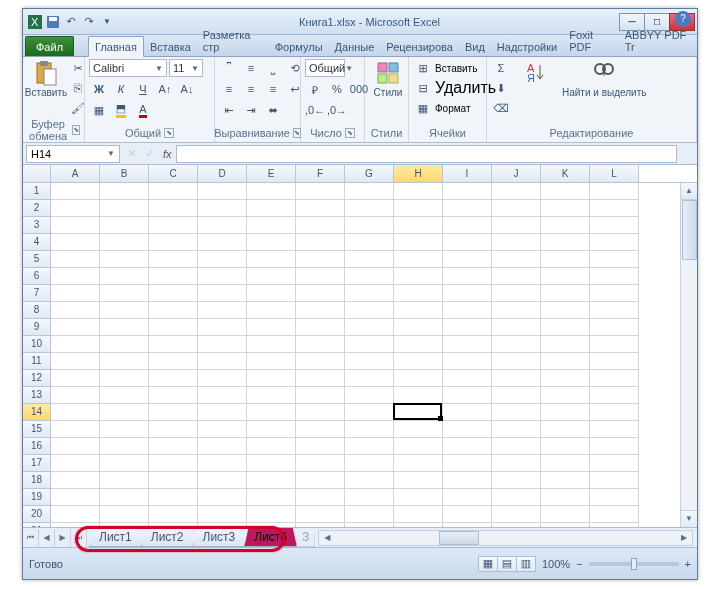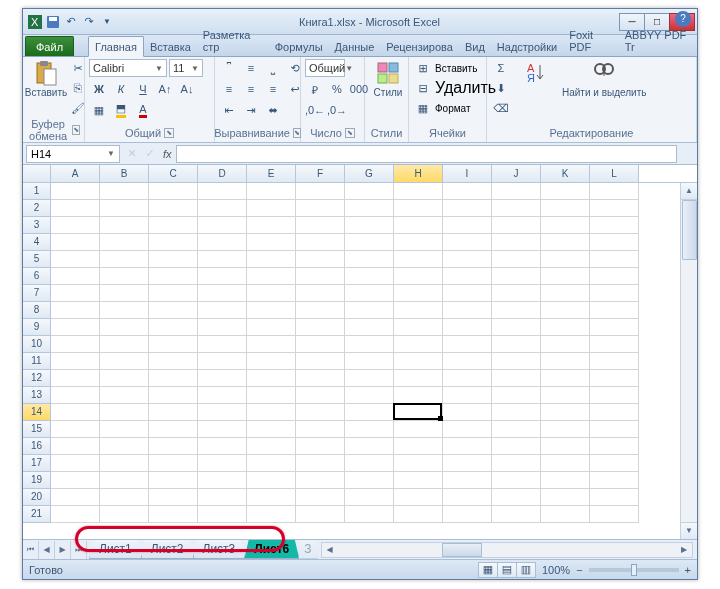--- a/index.html
+++ b/index.html
@@ -51,26 +51,26 @@
 .activecell{position:absolute;border:2px solid #000;background:transparent;pointer-events:none}
 .activecell::after{content:"";position:absolute;right:-3px;bottom:-3px;width:5px;height:5px;background:#000}
 .vscroll{position:absolute;right:0;top:18px;bottom:0;width:17px;background:#eef2f7;border-left:1px solid #c4d0de}
 .vscroll .arr{height:17px;text-align:center;line-height:16px;font-size:8px;color:#5a7090;background:linear-gradient(#f5f8fc,#e0e9f3);border-bottom:1px solid #c4d0de}
 .vscroll .arr.bot{position:absolute;bottom:0;width:100%;border-top:1px solid #c4d0de;border-bottom:none}
 .vscroll .thumb{position:absolute;top:17px;width:15px;left:1px;height:60px;background:linear-gradient(90deg,#e8eff7,#cdd9e8);border:1px solid #a8bdd6;border-radius:1px}
 .tabsrow{height:20px;background:#e8eef7;border-top:1px solid #a8bdd6;display:flex;align-items:center}
 .navarr{width:16px;height:18px;display:flex;align-items:center;justify-content:center;font-size:8px;color:#5a7090;border-right:1px solid #c4d0de}
 .sheettabs{display:flex;align-items:flex-end;height:100%;padding-left:2px}
 .stab{padding:2px 9px;background:linear-gradient(#eef4fb,#dce6f2);border:1px solid #9cb2cc;border-top:none;margin-right:-1px;font-size:12px;color:#3b5778;position:relative;clip-path:polygon(8% 0,92% 0,100% 100%,0 100%)}
-.stab.active{background:#14b8a6;font-weight:bold;color:#000}
+.stab.active{background:#be185d;font-weight:normal;color:#000}
 .hscroll{flex:1;margin:0 4px;height:16px;background:#eef2f7;border:1px solid #c4d0de;display:flex;align-items:center;position:relative}
 .hscroll .harr{width:16px;text-align:center;font-size:8px;color:#5a7090}
 .hscroll .hthumb{position:absolute;left:120px;width:40px;height:14px;background:linear-gradient(#e8eff7,#cdd9e8);border:1px solid #a8bdd6}
 .highlight{position:absolute;border:3px solid #d4002a;border-radius:16px;pointer-events:none;box-shadow:0 0 2px rgba(212,0,42,.6)}
-.statusbar{height:20px;background:linear-gradient(#dce8f5,#c9d9eb);border-top:1px solid #a8bdd6;display:flex;align-items:center;padding:0 6px;color:#3b5778;font-size:10px}
+.statusbar{height:32px;background:linear-gradient(#dce8f5,#c9d9eb);border-top:1px solid #a8bdd6;display:flex;align-items:center;padding:0 6px;color:#3b5778;font-size:10px}
 .statusbar .spacer{flex:1}
 .viewbtn{width:20px;height:16px;border:1px solid #a8bdd6;margin-left:-1px;background:linear-gradient(#f5f8fc,#e0e9f3);display:flex;align-items:center;justify-content:center}
 .zoomslider{width:90px;height:4px;background:#b8c8db;margin:0 6px;position:relative}
 .zoomslider .zh{position:absolute;left:42px;top:-4px;width:6px;height:12px;background:#e8eff7;border:1px solid #8ba5c5}
 .helpico{position:absolute;right:6px;top:2px;width:16px;height:16px;background:#4a7abf;color:#fff;border-radius:50%;text-align:center;line-height:16px;font-size:10px}
 svg{display:block}
 </style>
 </head>
 <body>
 
@@ -576,20 +576,35 @@
           <div class="cell"></div>
           <div class="cell"></div>
           <div class="cell"></div>
           <div class="cell"></div>
           <div class="cell"></div>
           <div class="cell"></div>
           <div class="cell"></div>
           <div class="cell"></div>
         </div>
         <div class="gridrow">
+          <div class="rowhdr">18</div>
+          <div class="cell"></div>
+          <div class="cell"></div>
+          <div class="cell"></div>
+          <div class="cell"></div>
+          <div class="cell"></div>
+          <div class="cell"></div>
+          <div class="cell"></div>
+          <div class="cell"></div>
+          <div class="cell"></div>
+          <div class="cell"></div>
+          <div class="cell"></div>
+          <div class="cell"></div>
+        </div>
+        <div class="gridrow">
           <div class="rowhdr">19</div>
           <div class="cell"></div>
           <div class="cell"></div>
           <div class="cell"></div>
           <div class="cell"></div>
           <div class="cell"></div>
           <div class="cell"></div>
           <div class="cell"></div>
           <div class="cell"></div>
           <div class="cell"></div>

